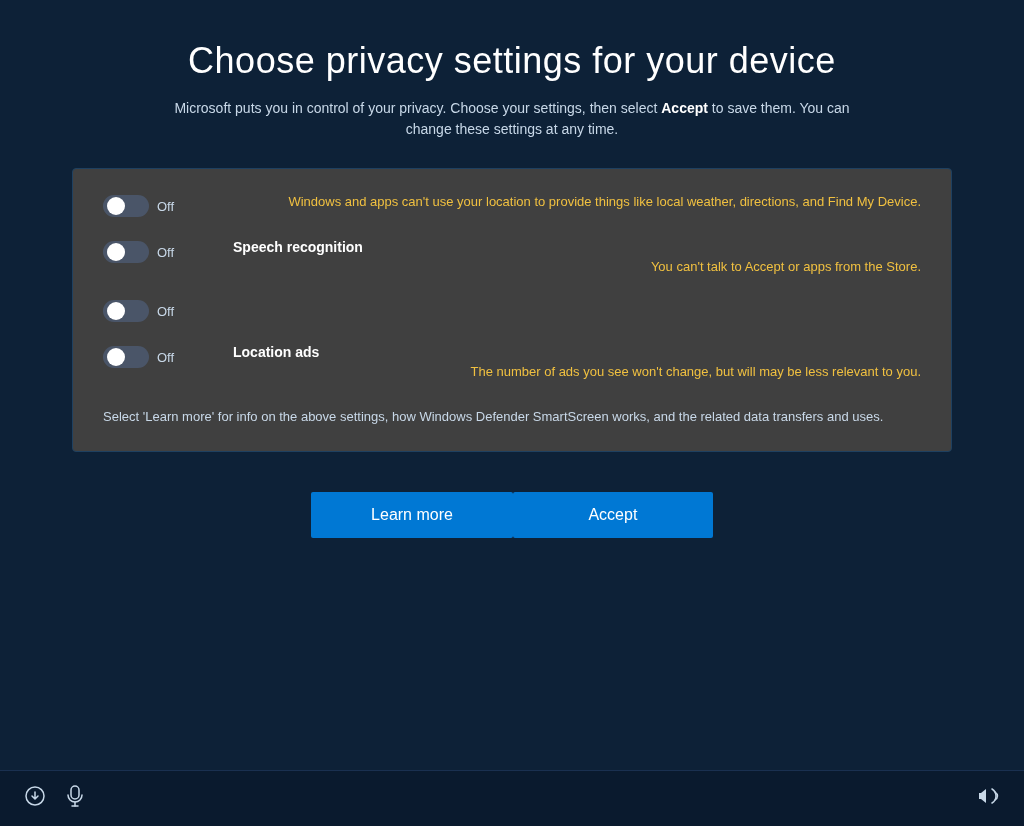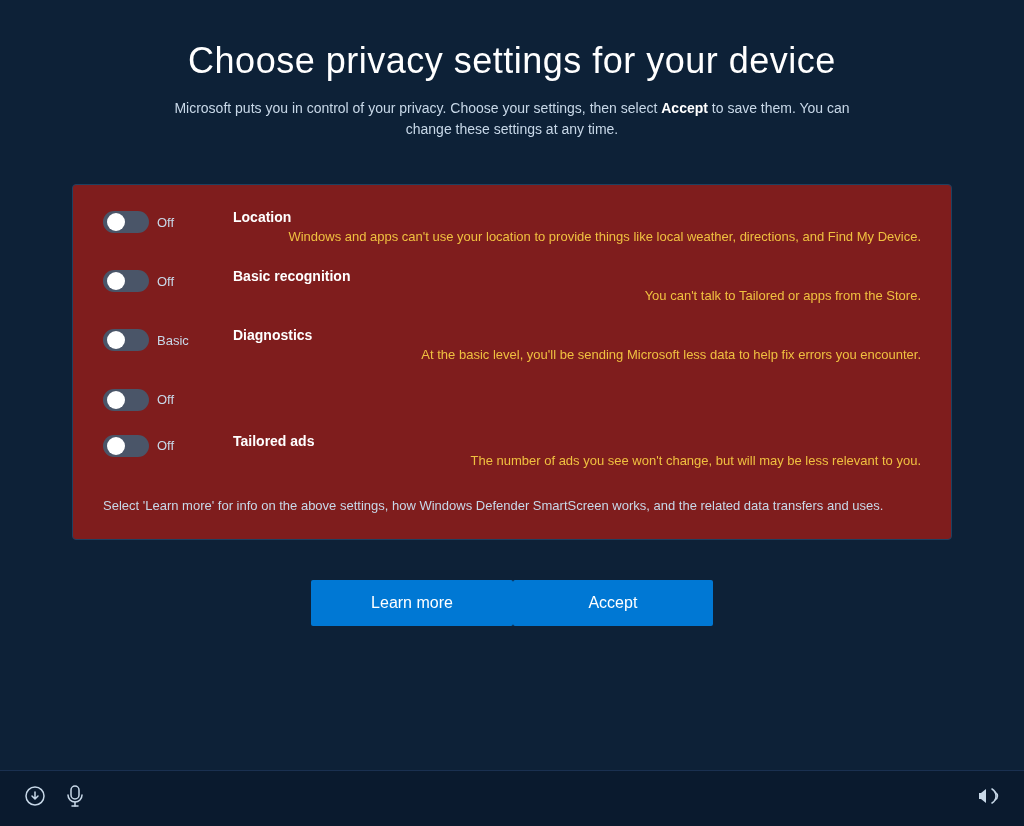--- a/index.html
+++ b/index.html
@@ -40,26 +40,25 @@
       margin-bottom: 28px;
       line-height: 1.5;
     }
 
     .page-subtitle strong {
       font-weight: 700;
       color: #ffffff;
     }
 
     .settings-panel {
-      background: #7f1d1d;
+      background: #404040;
       border: 1px solid #1e4060;
       border-radius: 4px;
       width: 880px;
       padding: 24px 30px 24px;
-      margin-top: 16px;
     }
 
     .setting-row {
       display: flex;
       align-items: flex-start;
       margin-bottom: 22px;
     }
 
     .setting-row:last-child {
       margin-bottom: 0;
@@ -187,73 +186,59 @@
 
     <div class="setting-row">
       <div class="toggle-container">
         <svg class="toggle-svg" viewBox="0 0 46 22">
           <rect x="0" y="0" width="46" height="22" rx="11" fill="#4a5568"></rect>
           <circle cx="13" cy="11" r="9" fill="white"></circle>
         </svg>
         <span class="toggle-label">Off</span>
       </div>
       <div class="setting-content">
-        <div class="setting-title">Location</div>
         <div class="setting-description">Windows and apps can't use your location to provide things like local weather, directions, and Find My Device.</div>
       </div>
     </div>
 
     <div class="setting-row">
       <div class="toggle-container">
         <svg class="toggle-svg" viewBox="0 0 46 22">
           <rect x="0" y="0" width="46" height="22" rx="11" fill="#4a5568"></rect>
           <circle cx="13" cy="11" r="9" fill="white"></circle>
         </svg>
         <span class="toggle-label">Off</span>
       </div>
       <div class="setting-content">
-        <div class="setting-title">Basic recognition</div>
-        <div class="setting-description">You can't talk to Tailored or apps from the Store.</div>
-      </div>
-    </div>
-
-    <div class="setting-row">
-      <div class="toggle-container">
-        <svg class="toggle-svg" viewBox="0 0 46 22">
-          <rect x="0" y="0" width="46" height="22" rx="11" fill="#4a5568"></rect>
-          <circle cx="13" cy="11" r="9" fill="white"></circle>
-        </svg>
-        <span class="toggle-label">Basic</span>
+        <div class="setting-title">Speech recognition</div>
+        <div class="setting-description">You can't talk to Accept or apps from the Store.</div>
+      </div>
+    </div>
+
+
+    <div class="setting-row">
+      <div class="toggle-container">
+        <svg class="toggle-svg" viewBox="0 0 46 22">
+          <rect x="0" y="0" width="46" height="22" rx="11" fill="#4a5568"></rect>
+          <circle cx="13" cy="11" r="9" fill="white"></circle>
+        </svg>
+        <span class="toggle-label">Off</span>
+      </div>
+    </div>
+
+    <div class="setting-row">
+      <div class="toggle-container">
+        <svg class="toggle-svg" viewBox="0 0 46 22">
+          <rect x="0" y="0" width="46" height="22" rx="11" fill="#4a5568"></rect>
+          <circle cx="13" cy="11" r="9" fill="white"></circle>
+        </svg>
+        <span class="toggle-label">Off</span>
       </div>
       <div class="setting-content">
-        <div class="setting-title">Diagnostics</div>
-        <div class="setting-description">At the basic level, you'll be sending Microsoft less data to help fix errors you encounter.</div>
-      </div>
-    </div>
-
-    <div class="setting-row">
-      <div class="toggle-container">
-        <svg class="toggle-svg" viewBox="0 0 46 22">
-          <rect x="0" y="0" width="46" height="22" rx="11" fill="#4a5568"></rect>
-          <circle cx="13" cy="11" r="9" fill="white"></circle>
-        </svg>
-        <span class="toggle-label">Off</span>
-      </div>
-    </div>
-
-    <div class="setting-row">
-      <div class="toggle-container">
-        <svg class="toggle-svg" viewBox="0 0 46 22">
-          <rect x="0" y="0" width="46" height="22" rx="11" fill="#4a5568"></rect>
-          <circle cx="13" cy="11" r="9" fill="white"></circle>
-        </svg>
-        <span class="toggle-label">Off</span>
-      </div>
-      <div class="setting-content">
-        <div class="setting-title">Tailored ads</div>
+        <div class="setting-title">Location ads</div>
         <div class="setting-description">The number of ads you see won't change, but will may be less relevant to you.</div>
       </div>
     </div>
 
     <p class="info-text">Select 'Learn more' for info on the above settings, how Windows Defender SmartScreen works, and the related data transfers and uses.</p>
 
   </div>
 
   <div class="button-row">
     <button class="btn btn-learn-more">Learn more</button>

